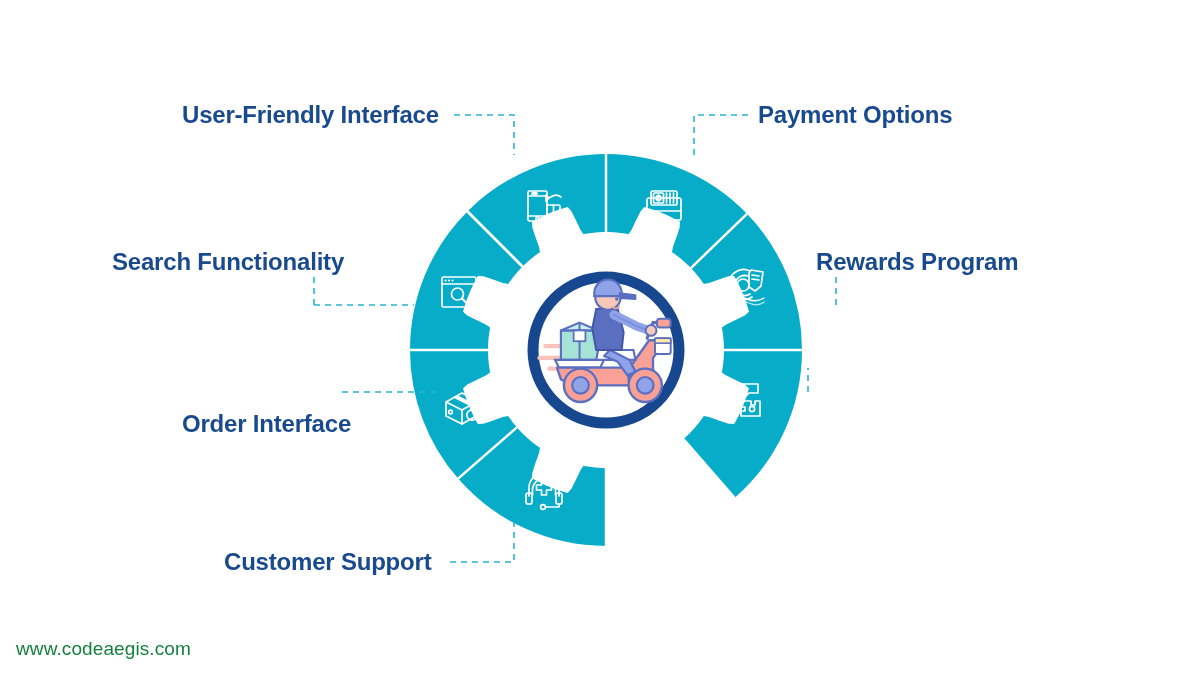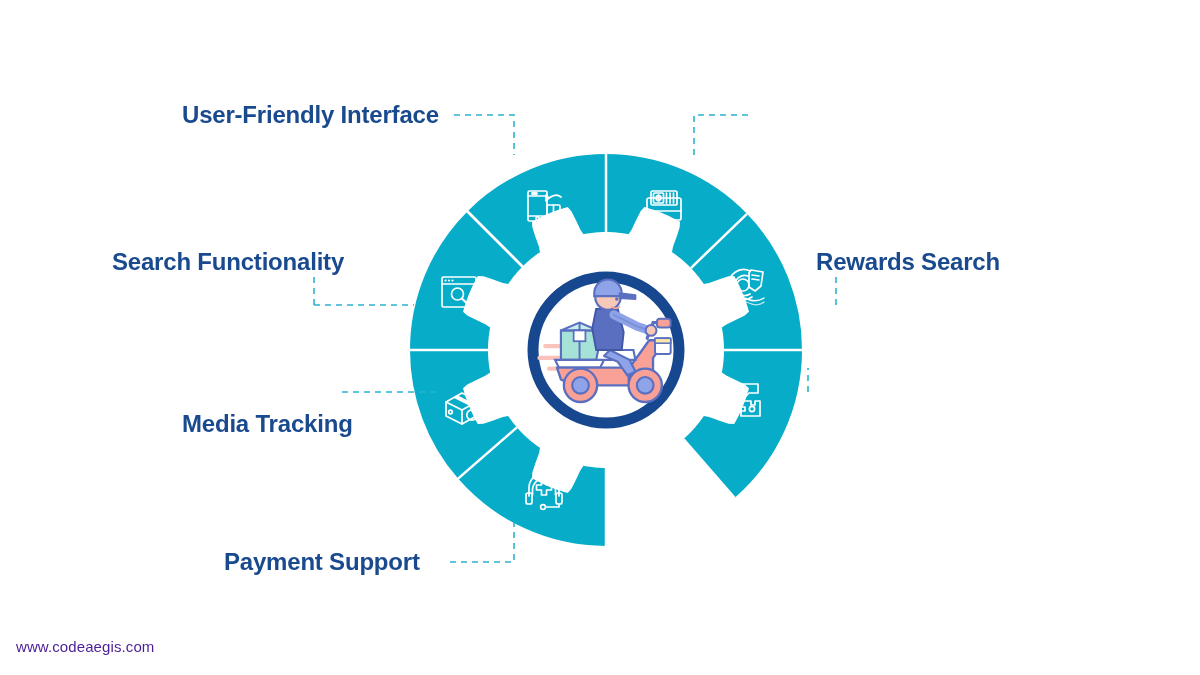--- a/index.html
+++ b/index.html
@@ -52,22 +52,22 @@
   #lbl-payment         { left: 756px; top: 103px; }
   #lbl-rewards         { left: 814px; top: 250px; }
   #lbl-social          { left: 814px; top: 412px; }
 
   
   #watermark {
     position: absolute;
     left: 14px;
     top: 638px;
     font-family: "Liberation Sans", sans-serif;
-    font-size: 15px;
-    color: #4c1d95;
+    font-size: 19px;
+    color: #15803d;
     letter-spacing: 0.1px;
     white-space: nowrap;
     text-align: center;
   }
 </style>
 </head>
 <body>
 
 <div id="stage">
 
@@ -276,23 +276,24 @@
           <path d="M -2 5 L 2 5 L 2 9 L -2 9 Z"></path>
           <circle cx="9" cy="7" r="2.6"></circle>
         </g>
       </g>
   </svg>
 
   <div class="label left" id="lbl-user-friendly">User-Friendly Interface</div>
 
   <div class="label left" id="lbl-search">Search Functionality</div>
 
-  <div class="label left" id="lbl-order-tracking">Media Tracking</div>
-
-  <div class="label left" id="lbl-customer-supp">Payment Support</div>
-
-
-  <div class="label right" id="lbl-rewards">Rewards Search</div>
+  <div class="label left" id="lbl-order-tracking">Order Interface</div>
+
+  <div class="label left" id="lbl-customer-supp">Customer Support</div>
+
+  <div class="label right" id="lbl-payment">Payment Options</div>
+
+  <div class="label right" id="lbl-rewards">Rewards Program</div>
 
 
   <div id="watermark">www.codeaegis.com</div>
 
 </div>
 
 </body></html>

